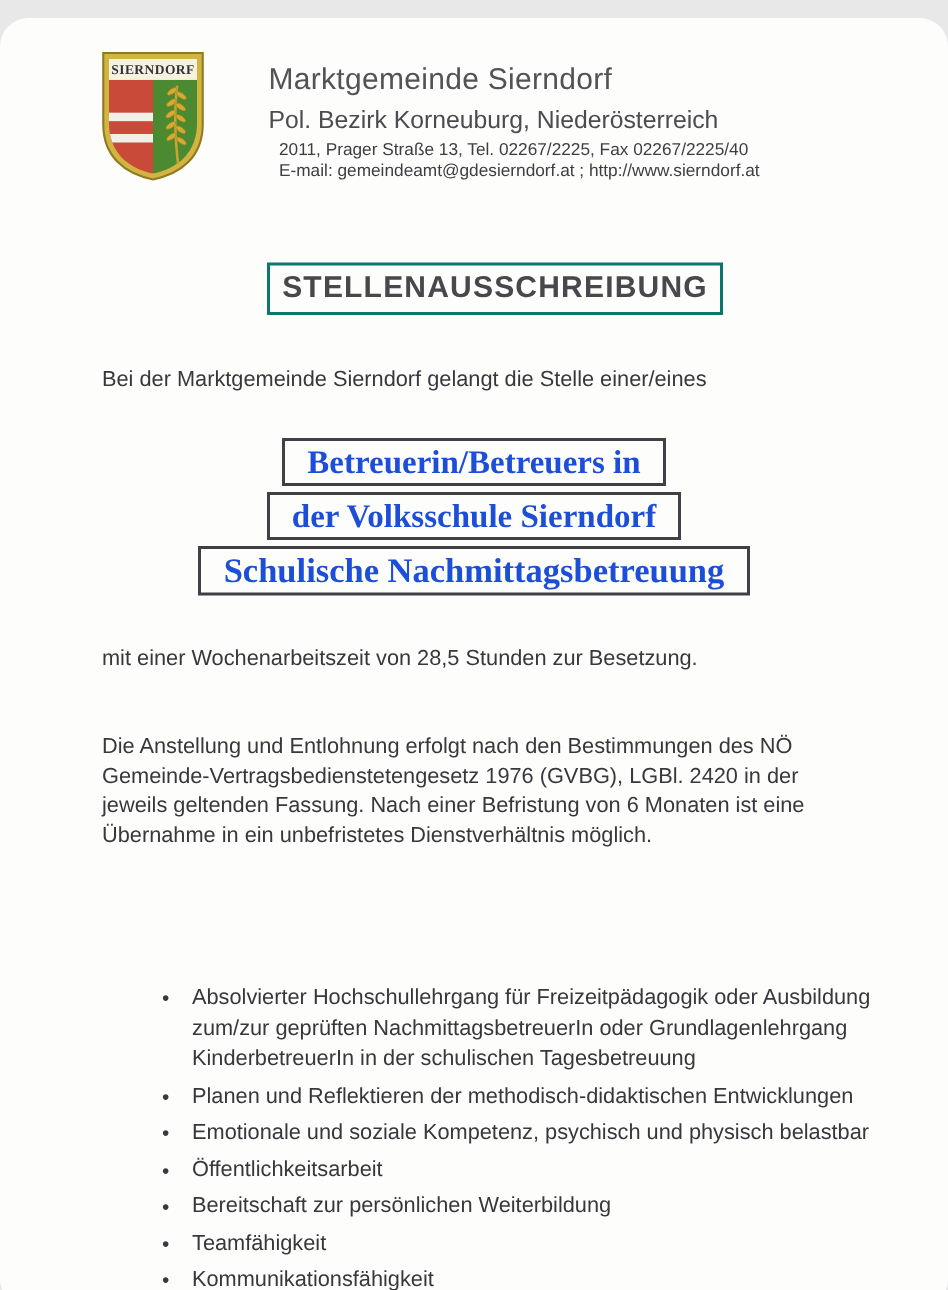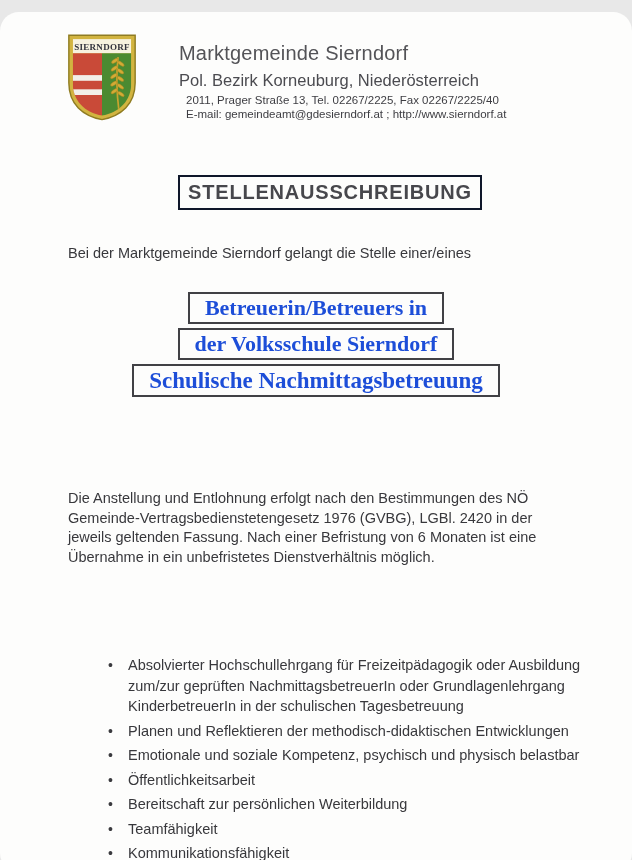--- a/index.html
+++ b/index.html
@@ -25,21 +25,21 @@
   .addr-line{font-size:11.5px;line-height:14px;color:#3d3d42;margin-top:3px;padding-left:7px;}
   .contact-line{font-size:11.5px;line-height:14px;color:#3d3d42;padding-left:7px;}
   .date-line{
     position:absolute;top:112px;right:66px;
     font-size:13px;color:#434348;
   }
 
   
   .announce-box{
     position:absolute;left:178px;top:163px;width:304px;height:35px;
-    box-sizing:border-box;border:2px solid #0f172a;
+    box-sizing:border-box;border:2px solid #0f766e;
     display:flex;align-items:center;justify-content:center;
     background:#fdfdfc;
   }
   .announce-box span{
     font-size:20px;font-weight:bold;letter-spacing:0.8px;color:#47474c;
   }
 
   .intro-line{position:absolute;left:68px;top:233px;font-size:14.5px;color:#38383c;}
 
   
@@ -137,20 +137,21 @@
   </div>
 
   <div class="intro-line">Bei der Marktgemeinde Sierndorf gelangt die Stelle einer/eines</div>
 
   <div class="pos-boxes">
     <span class="pos-box-row"><span class="pos-box pos-box-0">Betreuerin/Betreuers in</span></span>
     <span class="pos-box-row"><span class="pos-box pos-box-1">der Volksschule Sierndorf</span></span>
     <span class="pos-box-row"><span class="pos-box pos-box-2">Schulische Nachmittagsbetreuung</span></span>
   </div>
 
+  <div class="worktime-line">mit einer Wochenarbeitszeit von 28,5 Stunden zur Besetzung.</div>
 
   <div class="terms-par">Die Anstellung und Entlohnung erfolgt nach den Bestimmungen des NÖ Gemeinde-Vertragsbedienstetengesetz 1976 (GVBG), LGBl. 2420 in der jeweils geltenden Fassung. Nach einer Befristung von 6 Monaten ist eine Übernahme in ein unbefristetes Dienstverhältnis möglich.</div>
 
 
   <div class="req-list">
     <div class="req-item">
       <span class="req-bullet">•</span>
       <span class="req-text">Absolvierter Hochschullehrgang für Freizeitpädagogik oder Ausbildung zum/zur geprüften NachmittagsbetreuerIn oder Grundlagenlehrgang KinderbetreuerIn in der schulischen Tagesbetreuung</span>
     </div>
     <div class="req-item">

